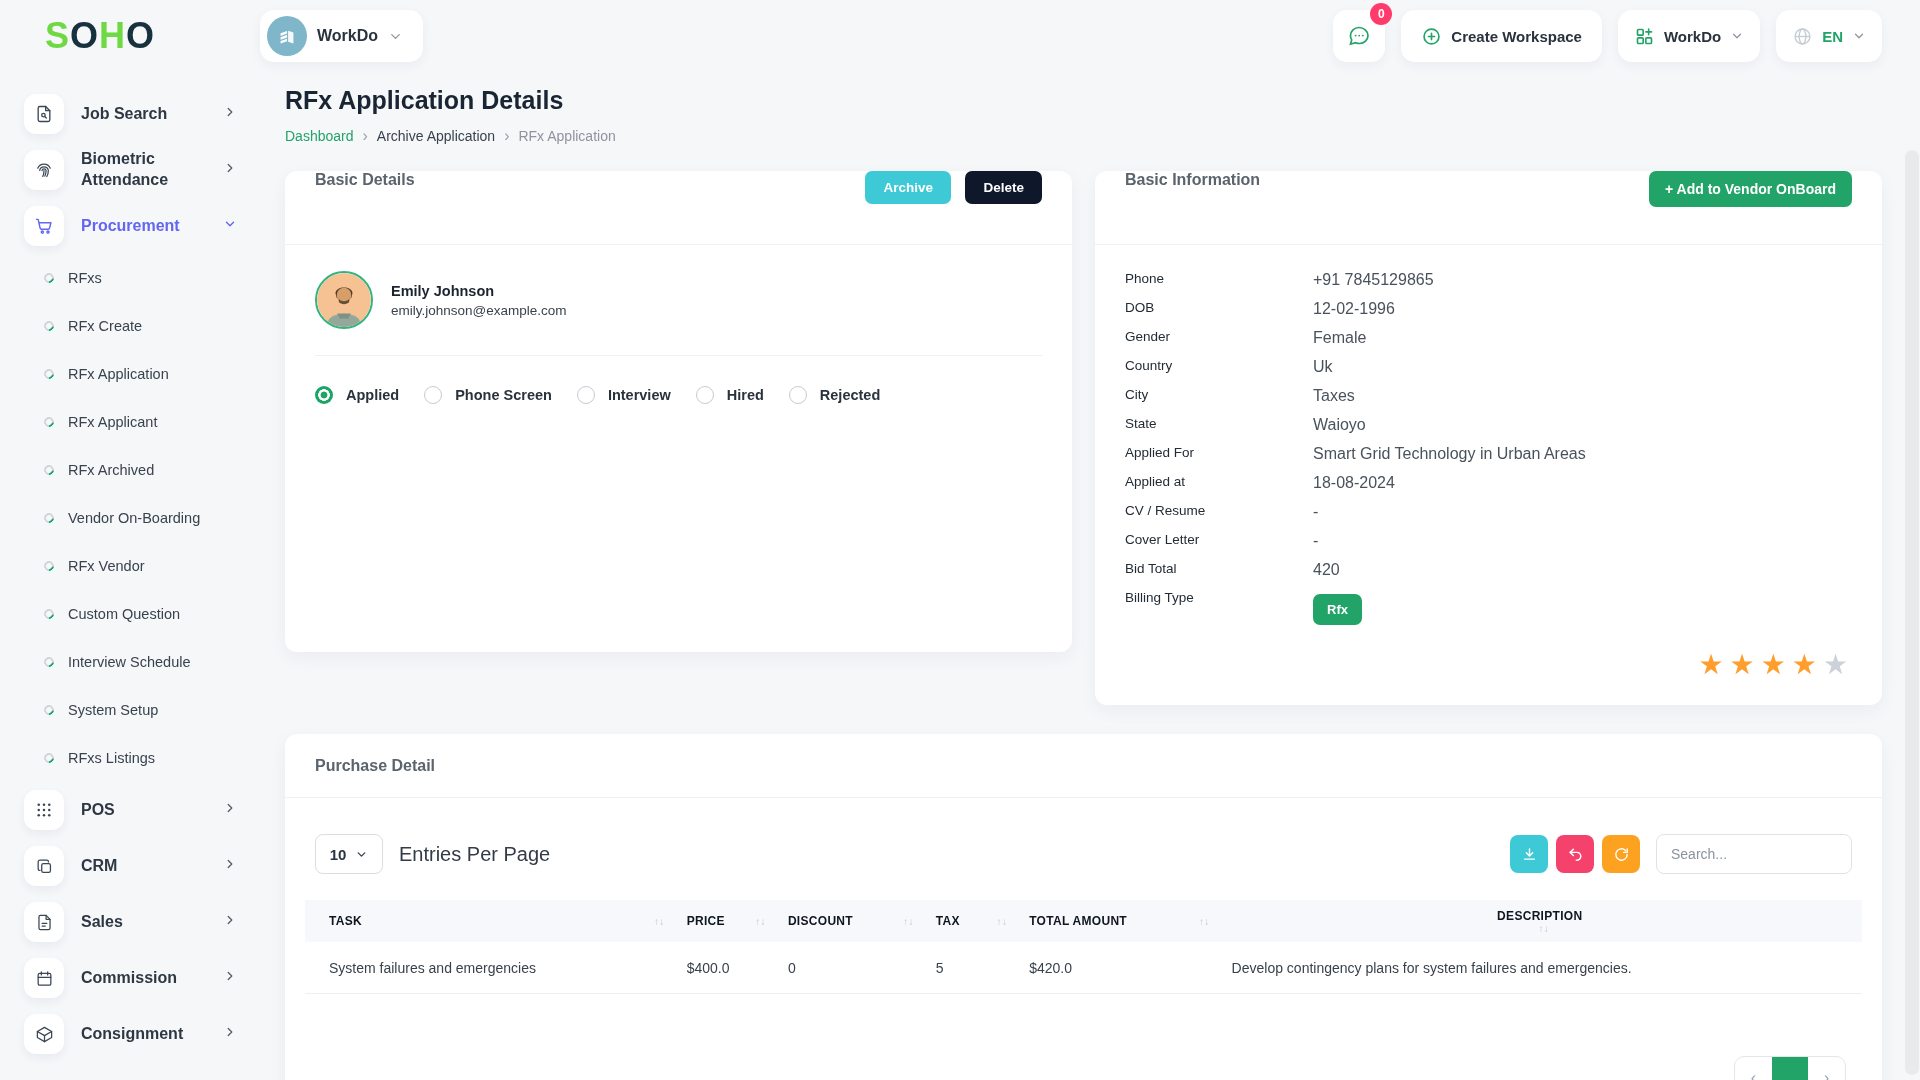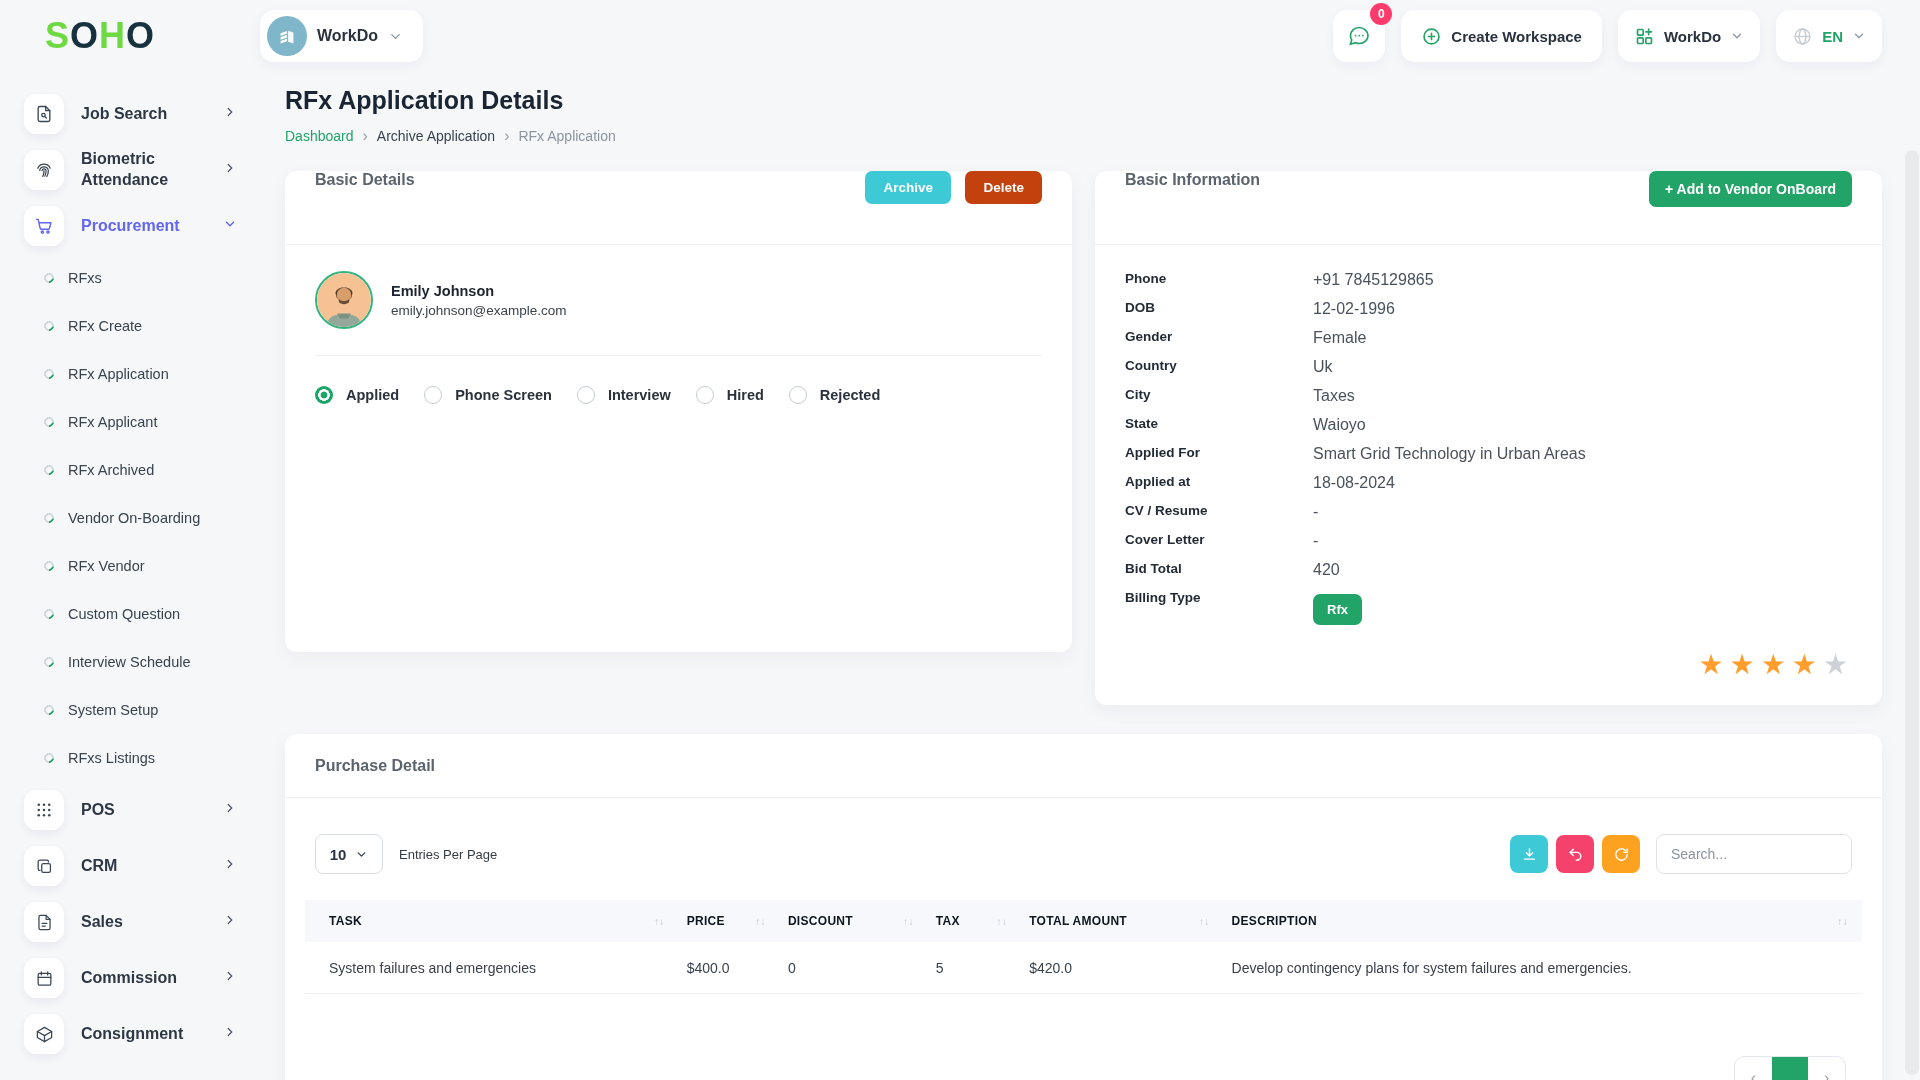--- a/index.html
+++ b/index.html
@@ -54,68 +54,68 @@
 
   
   .cards-row { display:flex; gap:23px; margin-top:26px; align-items:flex-start; }
   .card { background:#fff; border-radius:12px; box-shadow:0 6px 18px rgba(20,30,50,.05); flex:1; position:relative; }
   .card-head { display:flex; align-items:flex-start; justify-content:space-between; padding:0 30px; height:74px; border-bottom:1px solid #eef0f3; }
   .card-title { font-size:16px; font-weight:700; color:#5b646d; }
 
   .bd-card { height:481px; }
   .btn { border:none; border-radius:7px; color:#fff; font-size:13.5px; font-weight:600; padding:9px 18px; cursor:pointer; font-family:inherit; }
   .btn-archive { background:#3ec9d6; margin-right:10px; }
-  .btn-delete { background:#c2410c; }
+  .btn-delete { background:#0f172a; }
   .bd-body { padding:26px 30px 0; }
   .profile { display:flex; align-items:center; gap:18px; padding-bottom:26px; border-bottom:1px solid #eef0f3; }
   .avatar { width:58px; height:58px; border-radius:50%; border:2px solid #35b37e; overflow:hidden; flex-shrink:0; }
   .p-name { font-size:14.5px; font-weight:700; color:#1c2430; }
   .p-email { font-size:13.5px; color:#3a434d; margin-top:4px; }
   .radios { padding-top:30px; display:flex; flex-direction:row; gap:25px; }
   .radio-row { display:flex; align-items:center; gap:13px; cursor:pointer; }
   .radio { width:18px; height:18px; border-radius:50%; border:1.5px solid #c5ccd3; background:#fff; flex-shrink:0; }
   .radio-row.selected .radio { border:none;
     background:radial-gradient(circle at 50% 50%, #1ba567 0 3.2px, #ffffff 3.7px 5.6px, #1ba567 6px 100%); }
   .radio-label { font-size:14.5px; font-weight:600; color:#2a323c; }
 
   .bi-card { height:534px; }
   .btn-vendor { background:#22a368; font-size:14px; padding:10px 16px; }
   .bi-body { padding:26px 30px 0; }
   .irow { display:flex; margin-bottom:11px; min-height:18px; }
-  .ilabel { width:188px; flex-shrink:0; font-size:13.5px; font-weight:700; color:#232c36; }
+  .ilabel { width:188px; flex-shrink:0; font-size:13.5px; font-weight:400; color:#232c36; }
   .ivalue { font-size:16px; color:#49525c; }
   .badge-green { display:inline-block; background:#22a368; color:#fff; font-size:13px; font-weight:600;
     padding:8px 14px; border-radius:7px; margin-top:4px; }
   .stars { position:absolute; right:28px; bottom:24px; font-size:28px; letter-spacing:6px; }
   .star-filled { color:#ff9e2c; } .star-empty { color:#ccd2d8; }
 
   
   .purchase-card { margin-top:29px; height:400px; }
   .pc-head { height:64px; display:flex; align-items:center; padding:0 30px; border-bottom:1px solid #eef0f3; }
   .controls { display:flex; align-items:center; padding:36px 30px 0; }
   .select-box { width:68px; height:40px; border:1px solid #d9dee4; border-radius:8px; background:#fff;
     display:flex; align-items:center; justify-content:center; gap:9px; cursor:pointer; }
   .select-val { font-size:15px; font-weight:600; color:#2b3442; }
-  .entries-label { margin-left:16px; font-size:13px; color:#323b46; }
+  .entries-label { margin-left:16px; font-size:20px; color:#323b46; }
   .ctl-spacer { flex:1; }
   .icon-btn { width:38px; height:38px; border:none; border-radius:8px; display:flex; align-items:center; justify-content:center; cursor:pointer; margin-left:8px; }
   .ib-teal { background:#3ec9d6; } .ib-pink { background:#f5426c; } .ib-orange { background:#fca120; }
   .search-input { width:196px; height:40px; margin-left:16px; border:1px solid #dfe3e8; border-radius:8px;
     padding:0 14px; font-size:14px; color:#39424c; font-family:inherit; background:#fff; outline:none; }
   .search-input::placeholder { color:#8a93a0; }
 
   .ptable { margin:26px 20px 0; }
   .thead { display:flex; background:#f6f8fb; height:42px; align-items:center; }
   .hcell { display:flex; align-items:center; justify-content:space-between; padding:0 14px 0 8px;
     font-size:12px; font-weight:700; color:#0f1620; letter-spacing:.3px; text-transform:uppercase; }
   .sort { font-size:10px; color:#c2c7cf; margin-left:8px; }
   .trow { display:flex; align-items:center; height:52px; border-bottom:1px solid #edeff2; }
   .tcell { font-size:14px; color:#39424c; padding:0 14px 0 8px; white-space:nowrap; overflow:hidden; }
   .c-task { width:24%; } .c-price { width:6.5%; } .c-disc { width:9.5%; } .c-tax { width:6%; }
-  .c-total { width:13%; } .c-desc { width:41%; }
+  .c-total { width:13%; } .c-desc { width:41%;flex-direction:column; }
   .hcell.c-task, .tcell.c-task { padding-left:24px; }
 
   .pagination { position:absolute; right:36px; top:322px; width:112px; height:44px; background:#fff;
     border:1px solid #e3e6ea; border-radius:10px; display:flex; overflow:hidden; }
   .pg-cell { flex:1; display:flex; align-items:center; justify-content:center; font-size:16px; color:#9aa2ac; cursor:pointer; }
   .pg-active { background:#22a368; color:#fff; font-weight:700; }
 
   .scrollbar-track { position:absolute; right:1px; top:150px; width:14px; height:925px; background:#e9eaec; border-radius:8px; }
 </style>
 </head>

